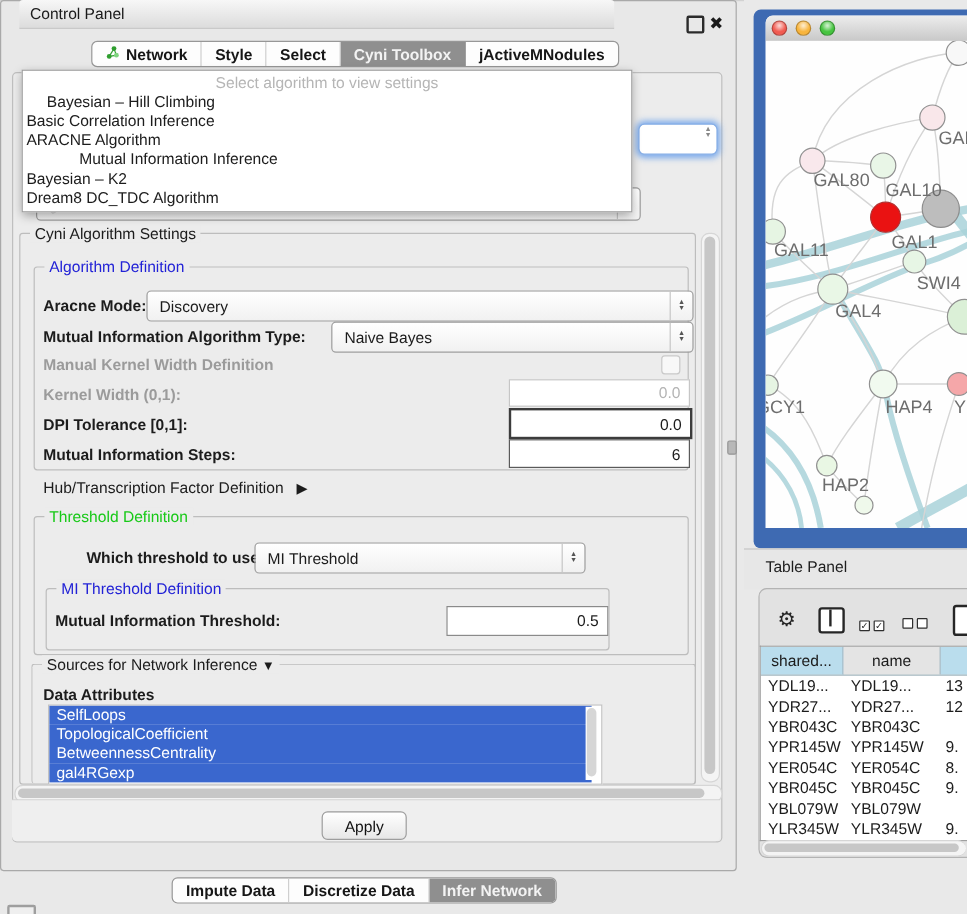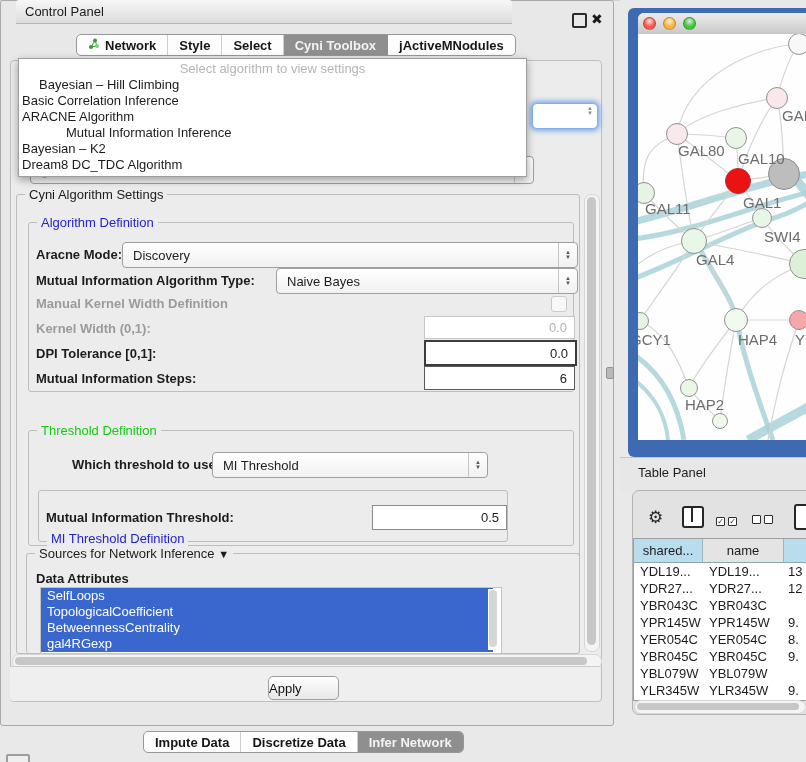--- a/index.html
+++ b/index.html
@@ -36,21 +36,21 @@
   .field{position:absolute;background:#fff;display:flex;align-items:center;justify-content:flex-end;
          padding-right:7px;font-size:13px;}
   .vscroll{background:#f4f4f4;border:1px solid #d6d6d6;border-radius:7px;}
   .thumb{background:#c7c7c7;border-radius:5px;}
   
   #attr-list{left:40px;top:587px;width:460px;height:65px;background:#fff;border:1px solid #c2c2c2;overflow:hidden;}
   .attr-item{height:16px;line-height:16px;color:#fff;padding-left:6px;font-size:13px;white-space:nowrap;}
   
   #apply-strip{left:10px;top:666px;width:590px;height:34px;background:#efefef;border-top:1px solid #cccccc;border-radius:0 0 4px 4px;}
   #apply-btn{left:268px;top:676px;width:69px;height:22px;background:linear-gradient(#ffffff,#e7e7e7);
-             border:1px solid #9d9d9d;border-radius:5px;display:flex;align-items:center;
+             border:1px solid #9d9d9d;border-radius:5px;display:flex;align-items:center;justify-content:center;
              font-size:13px;color:#111;}
   
   #net-frame{left:628px;top:8px;width:178px;height:449px;background:#3e6ab2;border-radius:6px 0 0 6px;}
   #net-window{left:638px;top:13px;width:168px;height:427px;border-radius:6px 0 0 0;overflow:hidden;background:#fff;}
   #net-titlebar{position:absolute;left:0;top:0;width:100%;height:21px;background:linear-gradient(#ededed,#c8c8c8);
                 border-bottom:1px solid #9b9b9b;}
   .light{position:absolute;top:4px;width:13px;height:13px;border-radius:50%;}
   #net-canvas{position:absolute;left:0;top:21px;width:168px;height:406px;background:#fefefe;overflow:hidden;}
   .node{position:absolute;border-radius:50%;box-sizing:border-box;}
   .node-label{position:absolute;color:#6d6d6d;font-size:15px;white-space:nowrap;}
@@ -155,31 +155,35 @@
   </div>
   <div class="lbl" style="left:36px;top:346px;">DPI Tolerance [0,1]:</div>
   <div class="field" style="left:424px;top:340px;width:142px;height:22px;border:2px solid #3c3c3c;">
     <span>0.0</span>
   </div>
   <div class="lbl" style="left:36px;top:371px;">Mutual Information Steps:</div>
   <div class="field" style="left:424px;top:366px;width:142px;height:22px;border:1px solid #5a5a5a;">
     <span>6</span>
   </div>
 
+  <div class="abs" style="left:36px;top:399px;font-size:13px;">
+    <span>Hub/Transcription Factor Definition</span>
+    <span style="margin-left:7px;font-size:12px;">▶</span>
+  </div>
 
   <div class="abs group" style="left:28px;top:430px;width:544px;height:114px;">
     <span class="legend" style="color:#17c917;">Threshold Definition</span>
   </div>
   <div class="lbl" style="left:72px;top:457px;">Which threshold to use:</div>
   <div class="combo" style="left:212px;top:452px;width:264px;height:24px;">
     <span>MI Threshold</span>
     <span class="arrows">▲<br>▼</span>
   </div>
   <div class="abs group" style="left:38px;top:490px;width:468px;height:50px;">
-    <span class="legend" style="color:#2222d6;margin-top:48px;">MI Threshold Definition</span>
+    <span class="legend" style="color:#2222d6;">MI Threshold Definition</span>
   </div>
   <div class="lbl" style="left:46px;top:510px;">Mutual Information Threshold:</div>
   <div class="field" style="left:372px;top:505px;width:126px;height:23px;border:1px solid #8a8a8a;">
     <span>0.5</span>
   </div>
 
   <div class="abs group" style="left:26px;top:553px;width:552px;height:99px;border-bottom:none;">
     <span class="legend"><span>Sources for Network Inference</span> <span style="font-size:11px;">▼</span></span>
   </div>
   <div class="lbl" style="left:36px;top:571px;">Data Attributes</div>

